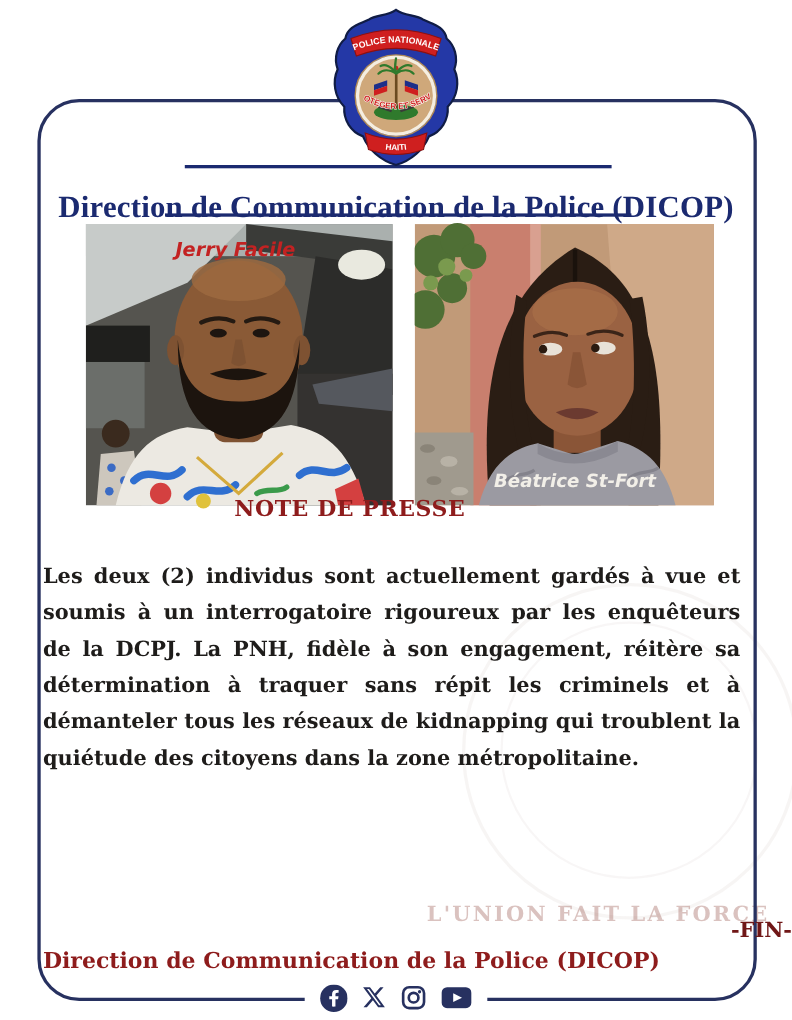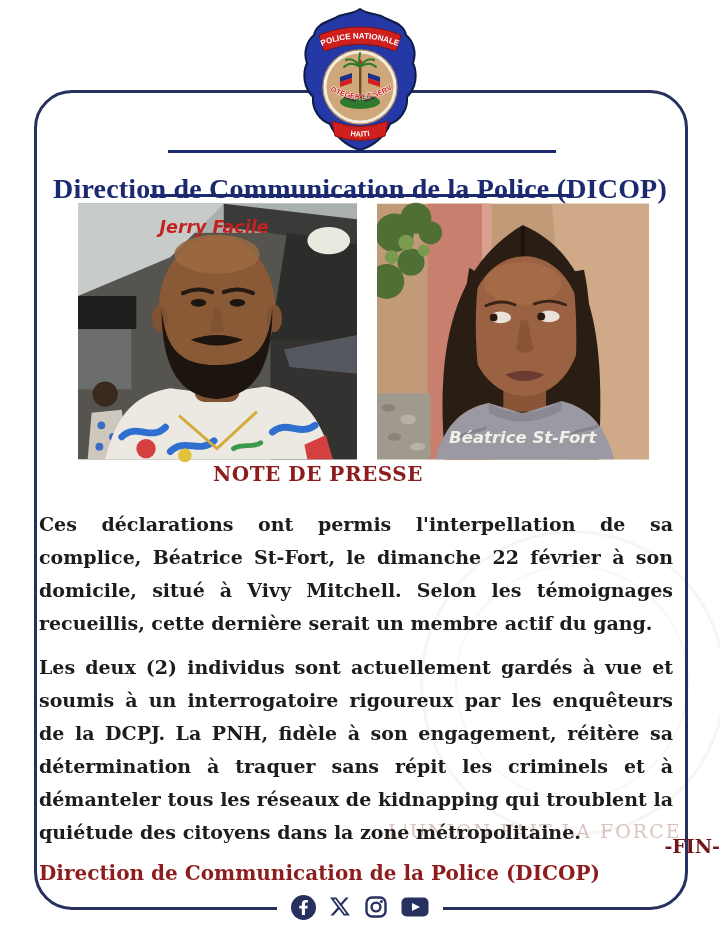--- a/index.html
+++ b/index.html
@@ -22,41 +22,41 @@
   .page-title {
     position:absolute; top:154px; left:0; width:720px; text-align:center;
     font-family:"Liberation Serif", serif; font-weight:bold; font-size:28px;
     color:#1b2a70; z-index:2; letter-spacing:0.2px;
   }
   
   .photos { position:absolute; top:200px; left:78px; width:571px; height:186px; display:flex; gap:20px; z-index:2; }
   .photo { display:block; }
   
   .note-heading {
-    position:absolute; top:462px; left:0; width:636px; text-align:center;
+    position:absolute; top:450px; left:0; width:636px; text-align:center;
     font-size:20px; font-weight:bold; color:#8e1c1c; letter-spacing:0.5px; z-index:2;
   }
   .press-body {
     position:absolute; left:39px; top:508px; width:634px; z-index:2;
     font-size:19px; line-height:33px; font-weight:bold; color:#1e1c1a;
     text-align:justify;
   }
   .press-body p { margin:0 0 11px 0; }
   .fin-marker {
     position:absolute; top:835px; left:0; width:720px; text-align:right;
     font-size:19px; font-weight:bold; color:#701717; z-index:2;
   }
   .signature {
     position:absolute; left:39px; top:861px; width:640px;
     font-size:20px; font-weight:bold; color:#8e1c1c; z-index:2;
   }
   
   .watermark-text {
     position:absolute; left:388px; top:820px; z-index:0; white-space:nowrap;
-    font-size:19px; font-weight:normal; letter-spacing:2px;
+    font-size:19px; font-weight:bold; letter-spacing:2px;
     color:rgba(158,94,88,0.38); filter:blur(0.5px);
   }
   .wm-ring { position:absolute; border-radius:50%; z-index:0; }
   .wm-ring-outer { left:420px; top:530px; width:300px; height:300px; border:3px solid rgba(140,110,100,0.07); }
   .wm-ring-inner { left:455px; top:565px; width:230px; height:230px; border:2px solid rgba(140,110,100,0.06); }
   
   .social-bar {
     position:absolute; top:892px; left:50%; transform:translateX(-50%);
     display:flex; align-items:center; gap:13px; background:#ffffff;
     padding:0 14px; height:30px; z-index:5;
@@ -207,21 +207,20 @@
     <path d="M60 263 C70 225 90 210 115 205 L150 216 L190 203 C218 210 235 228 244 263 Z" fill="#9b9aa2"></path>
     <path d="M115 205 Q150 226 190 203 L190 213 Q150 234 115 215 Z" fill="#8a8992"></path>
     <path d="M85 240 C95 232 105 236 112 230 M200 238 C210 230 220 234 228 228" fill="none" stroke="#84838c" stroke-width="3"></path>
     <text x="150" y="246" text-anchor="middle" font-family="DejaVu Sans, sans-serif" font-size="17" font-weight="bold" font-style="italic" fill="#f2efe8">Béatrice St-Fort</text>
   </svg>
 </div>
 
 <div class="note-heading">NOTE DE PRESSE</div>
 
 <div class="press-body">
-  <p>Ces déclarations ont permis l'interpellation de sa complice, Béatrice St-Fort, le dimanche 22 février à son domicile, situé à Vivy Mitchell. Selon les témoignages recueillis, cette dernière serait un membre actif du gang.</p>
   <p>Les deux (2) individus sont actuellement gardés à vue et soumis à un interrogatoire rigoureux par les enquêteurs de la DCPJ. La PNH, fidèle à son engagement, réitère sa détermination à traquer sans répit les criminels et à démanteler tous les réseaux de kidnapping qui troublent la quiétude des citoyens dans la zone métropolitaine.</p>
 </div>
 
 <div class="fin-marker">-FIN-</div>
 <div class="signature">Direction de Communication de la Police (DICOP)</div>
 
 <div class="social-bar">
   <svg viewBox="0 0 24 24" width="25" height="25">
     <circle cx="12" cy="12" r="12" fill="#273160"></circle>
     <path d="M13.4 12.9h2.3l.36-2.6H13.4V8.6c0-.75.37-1.48 1.55-1.48h1.2V4.9s-1.09-.19-2.13-.19c-2.17 0-3.59 1.32-3.59 3.7v1.88H8v2.6h2.43v6.3c.49.08.99.12 1.5.12s1-.04 1.47-.12z" fill="#ffffff"></path>

